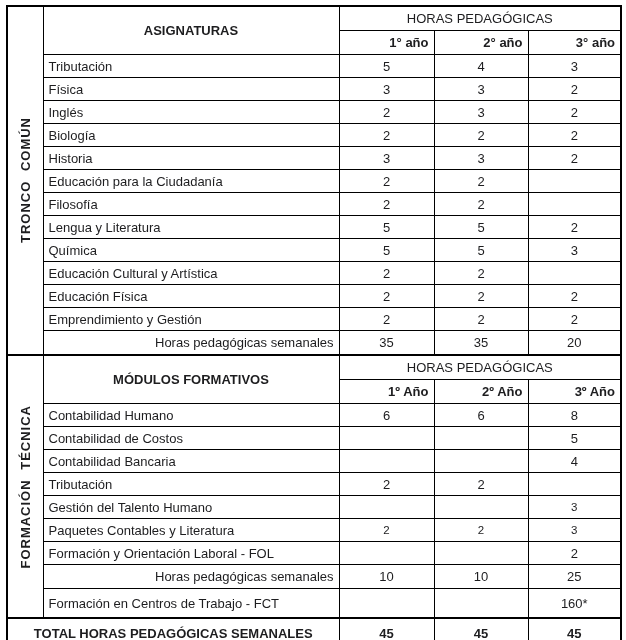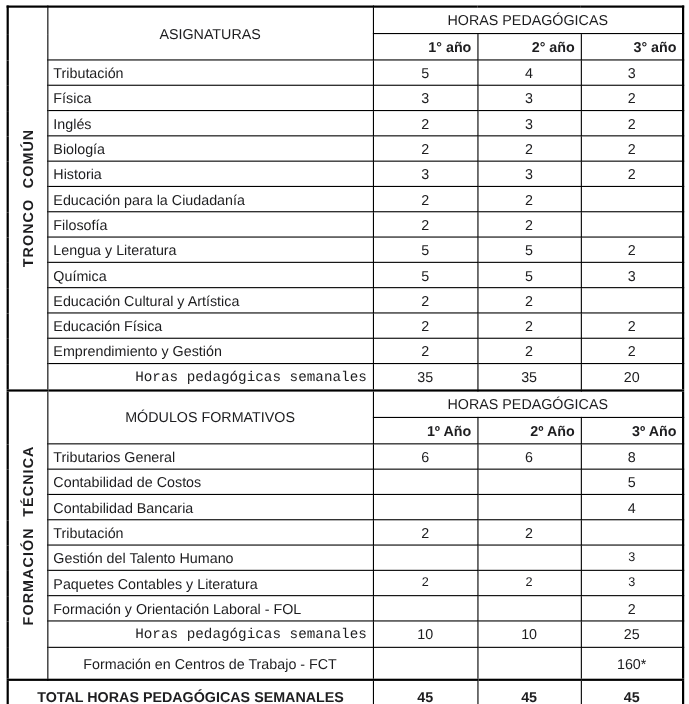--- a/index.html
+++ b/index.html
@@ -33,57 +33,56 @@
   }
   col.c-side { width: 36px; }
   col.c-name { width: 296px; }
   col.c-y1 { width: 95px; }
   col.c-y2 { width: 94px; }
   col.c-y3 { width: 93px; }
 
   tr.row-hdr1 td, tr.row-hdr2 td { height: 21px; }
   tr.row-data td { height: 20px; }
   tr.row-footer td { height: 21px; }
-  tr.row-fct td { height: 26px; text-align: center; }
+  tr.row-fct td { height: 26px; }
   tr.row-total td { height: 26px; }
 
   td.side-cell {
     text-align: center;
     vertical-align: middle;
     padding: 0;
   }
   .vert-label {
     writing-mode: vertical-rl;
     transform: rotate(180deg);
     margin: 0 auto;
     font-weight: bold;
     font-size: 13px;
     letter-spacing: 1px;
     word-spacing: 5px;
     white-space: nowrap;
   }
   td.name-hdr {
     text-align: center;
-    font-weight: normal;
+    font-weight: bold;
   }
   td.group-hdr {
     text-align: center;
     font-weight: normal;
   }
   td.year-hdr {
     text-align: right;
     font-weight: bold;
   }
   td.subject { text-align: left; }
   td.hours { text-align: center; }
   tr.row-small td.hours { font-size: 11.5px; }
   td.footer-label {
     text-align: right;
     padding-right: 6px;
-    font-family: Liberation Mono, monospace;
   }
   tr.section-start td { border-top: 2px solid #000000; }
   tr.row-total td { border-top: 2px solid #000000; }
   td.total-label {
     text-align: center;
     font-weight: bold;
   }
   tr.row-total td.hours { font-weight: bold; }
 </style>
 </head>
@@ -195,21 +194,21 @@
           </td>
           <td class="name-hdr" rowspan="2">MÓDULOS FORMATIVOS</td>
           <td class="group-hdr" colspan="3">HORAS PEDAGÓGICAS</td>
         </tr>
         <tr class="row-hdr2">
           <td class="year-hdr">1º Año</td>
           <td class="year-hdr">2º Año</td>
           <td class="year-hdr">3º Año</td>
         </tr>
         <tr class="row-data">
-          <td class="subject">Tributarios General</td>
+          <td class="subject">Contabilidad Humano</td>
           <td class="hours">6</td>
           <td class="hours">6</td>
           <td class="hours">8</td>
         </tr>
         <tr class="row-data">
           <td class="subject">Contabilidad de Costos</td>
           <td class="hours"></td>
           <td class="hours"></td>
           <td class="hours">5</td>
         </tr>

